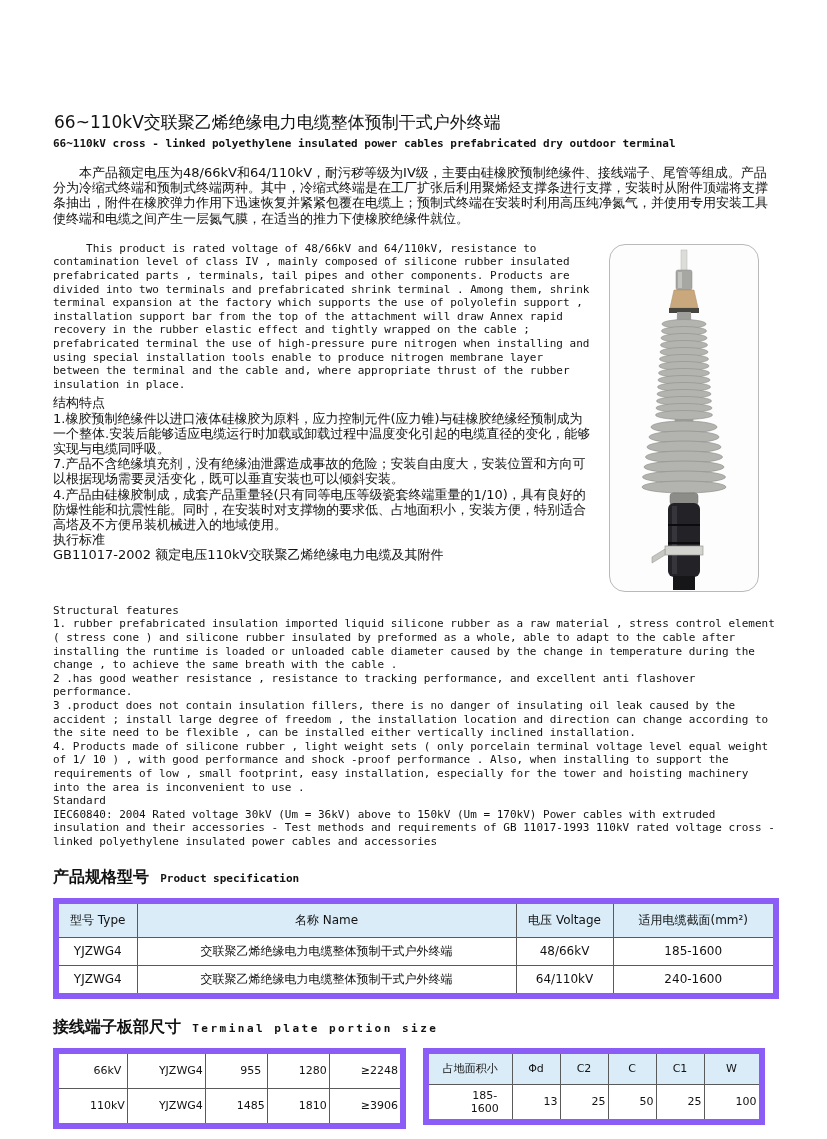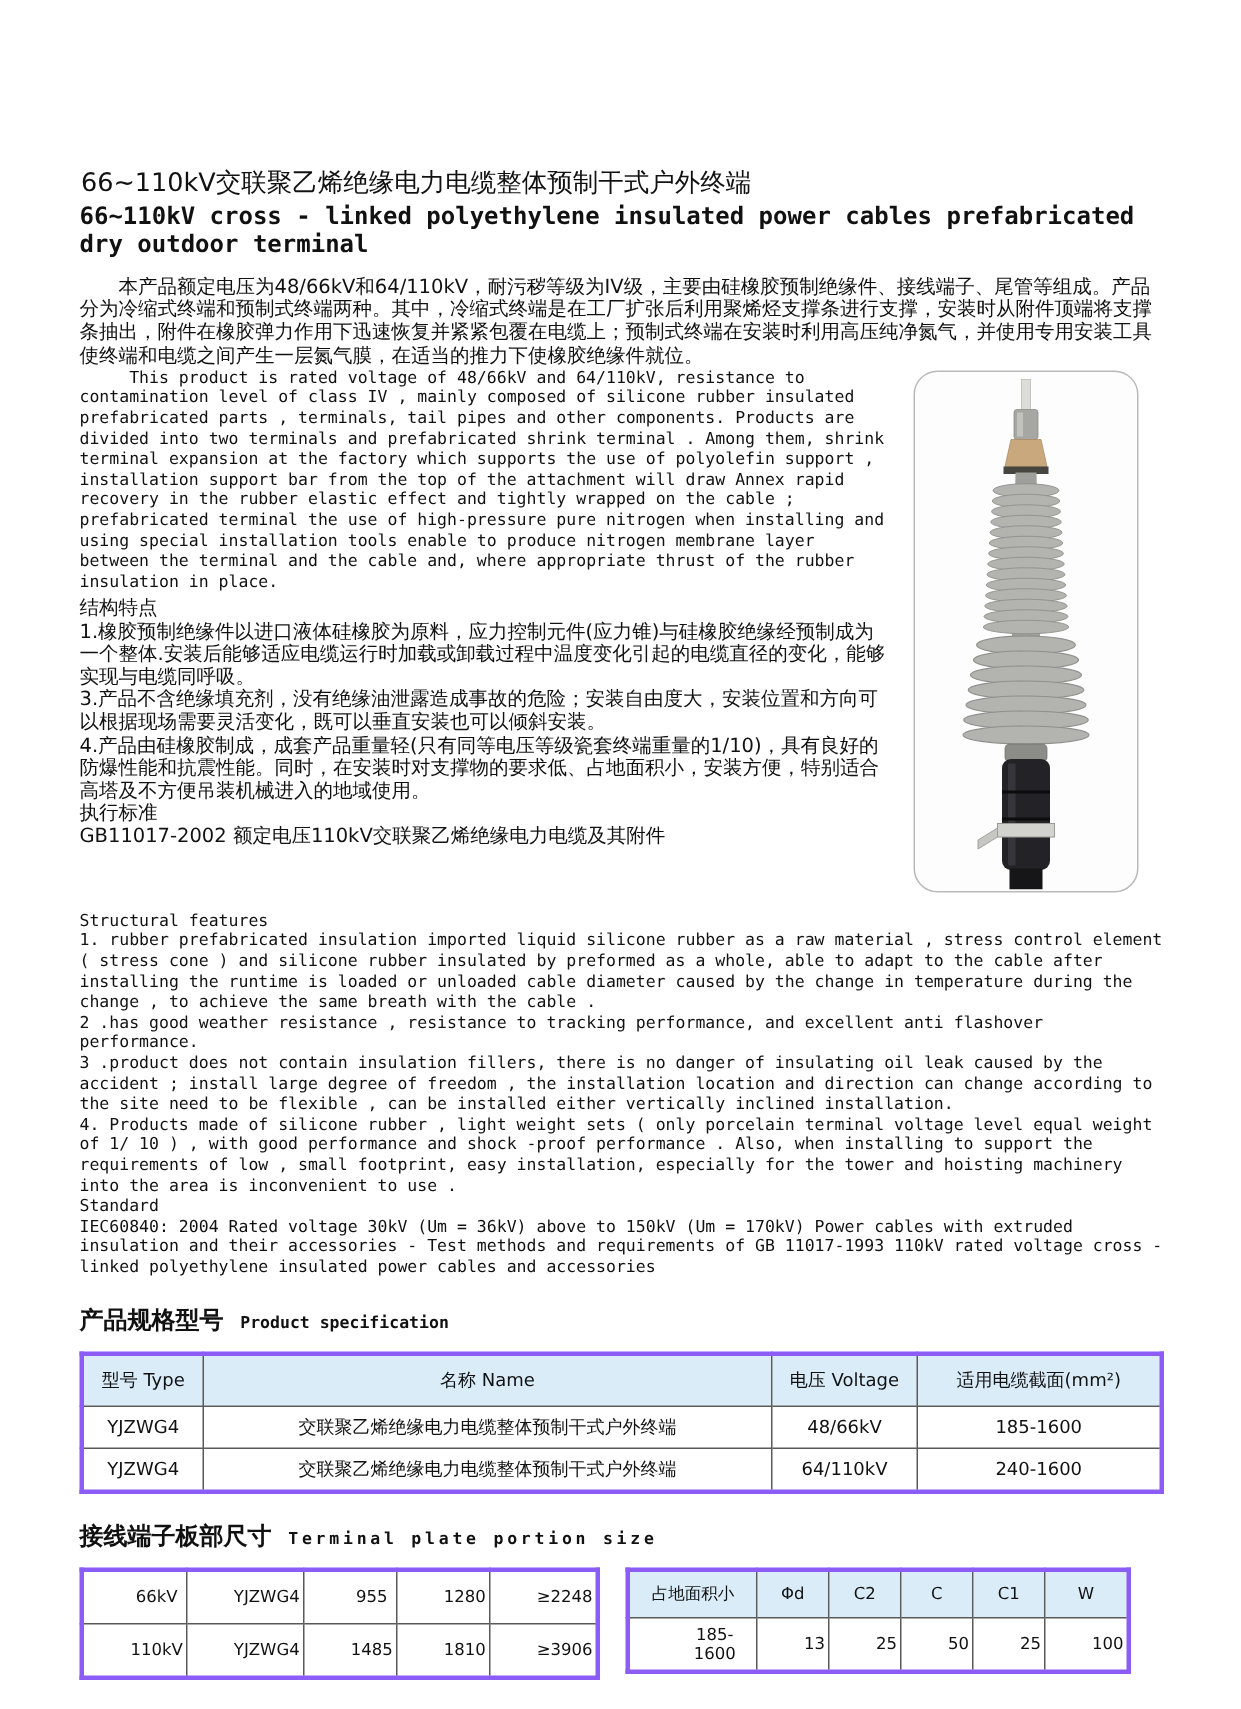--- a/index.html
+++ b/index.html
@@ -4,38 +4,38 @@
 <style>
   html,body{margin:0;padding:0;background:#ffffff;}
   body{width:827px;height:1139px;overflow:hidden;color:#111;
        font-family:"DejaVu Sans",sans-serif;}
   .page{padding:110px 52px 0 53px;box-sizing:border-box;}
 
   
   .zh{font-size:13px;line-height:15.2px;font-family:"DejaVu Sans",sans-serif;}
   .en{font-size:11px;line-height:13.6px;font-family:"DejaVu Sans Mono","Liberation Mono",monospace;}
   .title-zh{font-size:17px;font-weight:normal;line-height:22px;margin:1px;}
-  .title-en{font-size:16px;font-weight:bold;line-height:19px;margin:0 0 12px 0;
+  .title-en{font-size:11px;font-weight:bold;line-height:19px;margin:0 0 12px 0;
             font-family:"DejaVu Sans Mono","Liberation Mono",monospace;}
   p{margin:0;}
   .indent-zh{text-indent:2em;}
-  .indent-en{text-indent:5ch;}
+  .indent-en{text-indent:5ch;margin-top:16px;}
   .sec-heading{font-size:16px;font-weight:bold;margin:18px 0 10px 0;}
   .sec-heading .en-part{font-family:"DejaVu Sans Mono","Liberation Mono",monospace;font-size:11px;}
   .spaced{letter-spacing:2.5px;}
   .block-gap{margin-top:4px;}
 
   
   .photo-box{float:right;width:148px;height:346px;border:1px solid #b9b9b9;
              border-radius:16px;margin:2px 16px 8px 14px;background:#fdfdfd;
              display:flex;align-items:center;justify-content:center;}
 
   
   table{border-collapse:collapse;table-layout:fixed;}
-  .tbl{border:3px solid #8b5cf6;}
+  .tbl{border:6px solid #8b5cf6;}
   .tbl th,.tbl td{border:1px solid #5a5a5a;text-align:center;vertical-align:middle;
                   padding:0 2px;overflow:hidden;}
   .tbl th{background:#d9ecf8;font-weight:normal;}
   .spec-table{width:720px;font-size:12px;}
   .spec-table th{height:33px;}
   .spec-table td{height:27px;}
   .bottom-tables{display:flex;gap:17px;align-items:flex-start;margin-top:10px;}
   .small-tbl{font-size:11px;}
   .small-tbl th{height:30px;}
   .small-tbl td{height:34px;padding-left:31px;}
@@ -106,21 +106,21 @@
 
         <rect x="62" y="330" width="22" height="14" fill="#161618"></rect>
       </svg>
     </div>
 
     <p class="en indent-en">This product is rated voltage of 48/66kV and 64/110kV, resistance to contamination level of class IV , mainly composed of silicone rubber insulated prefabricated parts , terminals, tail pipes and other components. Products are divided into two terminals and prefabricated shrink terminal . Among them, shrink terminal expansion at the factory which supports the use of polyolefin support , installation support bar from the top of the attachment will draw Annex rapid recovery in the rubber elastic effect and tightly wrapped on the cable ; prefabricated terminal the use of high-pressure pure nitrogen when installing and using special installation tools enable to produce nitrogen membrane layer between the terminal and the cable and, where appropriate thrust of the rubber insulation in place.</p>
 
     <div class="zh block-gap">
       <p>结构特点</p>
       <p>1.橡胶预制绝缘件以进口液体硅橡胶为原料，应力控制元件(应力锥)与硅橡胶绝缘经预制成为一个整体.安装后能够适应电缆运行时加载或卸载过程中温度变化引起的电缆直径的变化，能够实现与电缆同呼吸。</p>
-      <p>3.产品不含绝缘填充剂，没有绝缘油泄露造成事故的危险；安装自由度大，安装位置和方向可以根据现场需要灵活变化，既可以垂直安装也可以倾斜安装。</p>
+      <p>7.产品不含绝缘填充剂，没有绝缘油泄露造成事故的危险；安装自由度大，安装位置和方向可以根据现场需要灵活变化，既可以垂直安装也可以倾斜安装。</p>
       <p>4.产品由硅橡胶制成，成套产品重量轻(只有同等电压等级瓷套终端重量的1/10)，具有良好的防爆性能和抗震性能。同时，在安装时对支撑物的要求低、占地面积小，安装方便，特别适合高塔及不方便吊装机械进入的地域使用。</p>
     </div>
 
     <div class="zh">
       <p>执行标准</p>
       <p>GB11017-2002 额定电压110kV交联聚乙烯绝缘电力电缆及其附件</p>
     </div>
   </div>
 
   <div class="en block-gap">

